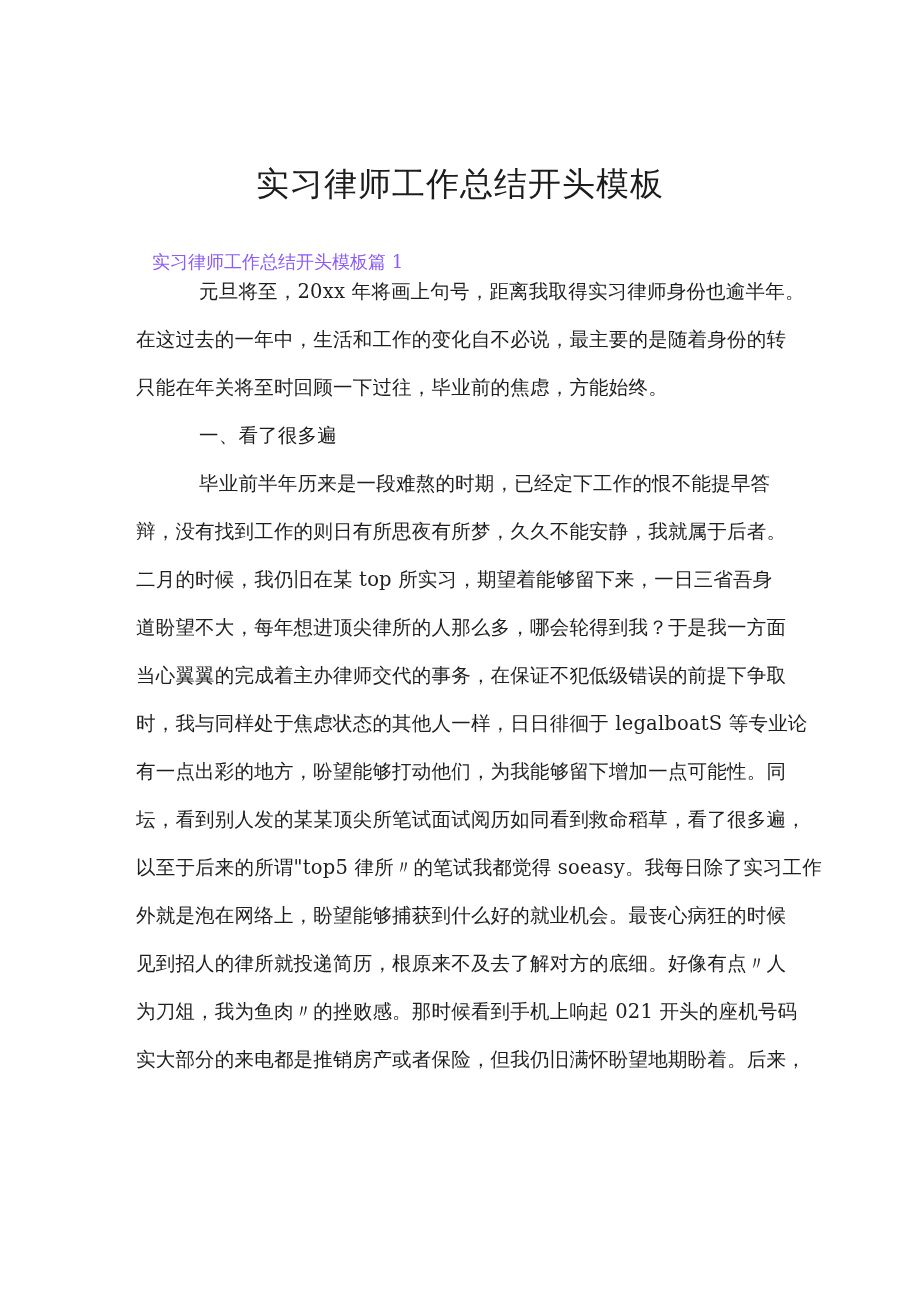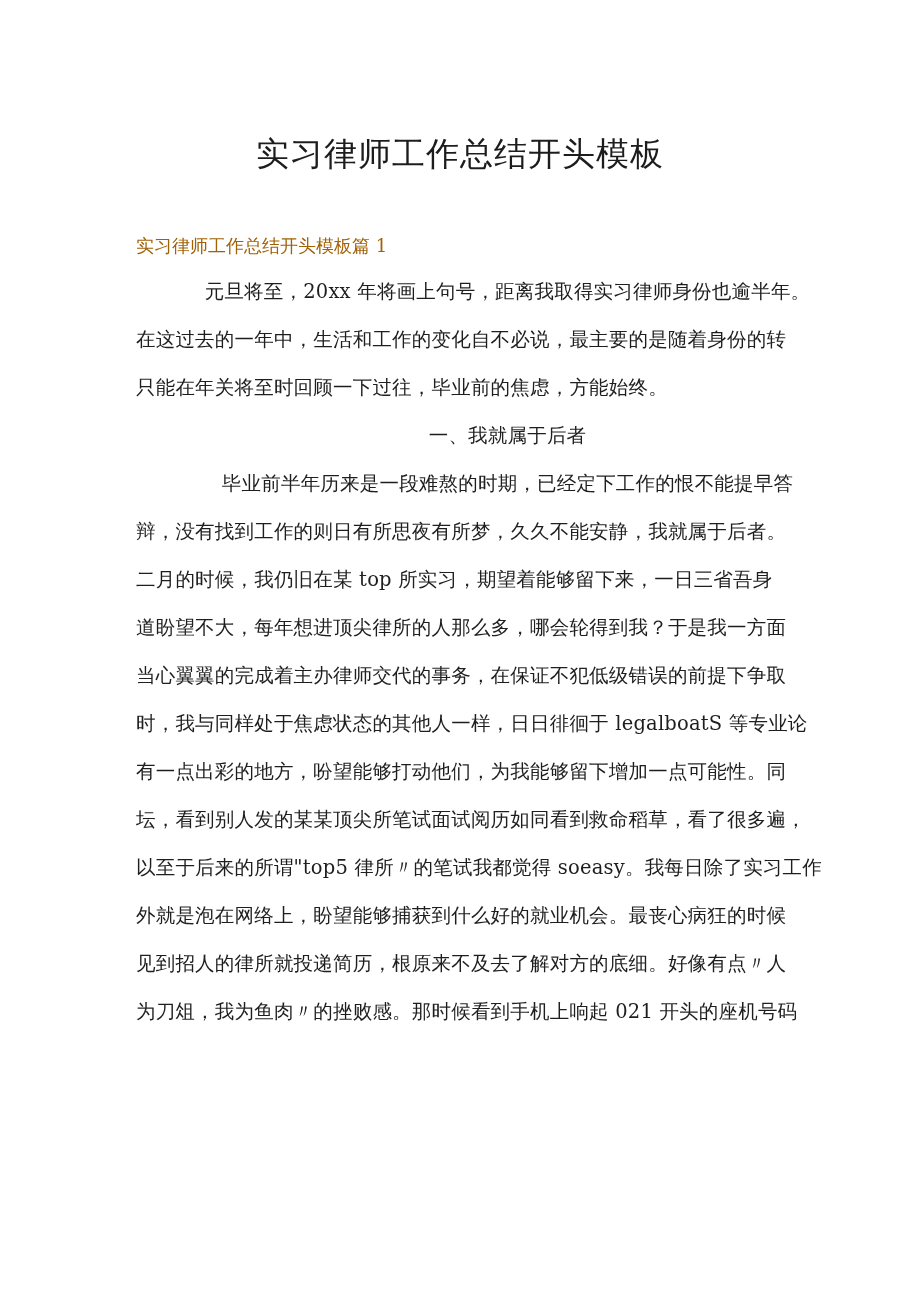--- a/index.html
+++ b/index.html
@@ -19,78 +19,78 @@
       position: absolute;
       left: 0;
       top: 0;
       width: 920px;
       height: 1301px;
       background: #ffffff;
     }
     .doc-title {
       position: absolute;
       left: 0;
-      top: 132px;
+      top: 162px;
       width: 920px;
       text-align: center;
       font-size: 33px;
       line-height: 44px;
       letter-spacing: 1px;
       color: #1c1c1c;
       margin: 0;
       font-weight: normal;
     }
     .section-title {
       position: absolute;
       left: 136px;
       top: 233px;
       font-size: 18px;
       line-height: 26px;
-      color: #a16207;
-      margin: 0;
+      color: #8b5cf6;
+      margin: 16px;
       font-weight: normal;
     }
     .body {
       position: absolute;
       left: 136px;
       top: 278px;
       width: 680px;
     }
     .line {
       display: block;
       height: 48px;
       line-height: 28px;
       font-size: 19.5px;
       white-space: nowrap;
       letter-spacing: 0.2px;
       color: #1e1e1e;
     }
     .line.indent {
       padding-left: 63px;
-      text-align: center;
     }
   </style>
 </head>
 <body>
 
 <div class="page">
   <h1 class="doc-title">实习律师工作总结开头模板</h1>
   <h2 class="section-title">实习律师工作总结开头模板篇 1</h2>
 
   <div class="body">
     <span class="line indent">元旦将至，20xx 年将画上句号，距离我取得实习律师身份也逾半年。</span>
     <span class="line">在这过去的一年中，生活和工作的变化自不必说，最主要的是随着身份的转</span>
     <span class="line">只能在年关将至时回顾一下过往，毕业前的焦虑，方能始终。</span>
-    <span class="line indent">一、我就属于后者</span>
+    <span class="line indent">一、看了很多遍</span>
     <span class="line indent">毕业前半年历来是一段难熬的时期，已经定下工作的恨不能提早答</span>
     <span class="line">辩，没有找到工作的则日有所思夜有所梦，久久不能安静，我就属于后者。</span>
     <span class="line">二月的时候，我仍旧在某 top 所实习，期望着能够留下来，一日三省吾身</span>
     <span class="line">道盼望不大，每年想进顶尖律所的人那么多，哪会轮得到我？于是我一方面</span>
     <span class="line">当心翼翼的完成着主办律师交代的事务，在保证不犯低级错误的前提下争取</span>
     <span class="line">时，我与同样处于焦虑状态的其他人一样，日日徘徊于 legalboatS 等专业论</span>
     <span class="line">有一点出彩的地方，吩望能够打动他们，为我能够留下增加一点可能性。同</span>
     <span class="line">坛，看到别人发的某某顶尖所笔试面试阅历如同看到救命稻草，看了很多遍，</span>
     <span class="line">以至于后来的所谓"top5 律所〃的笔试我都觉得 soeasy。我每日除了实习工作</span>
     <span class="line">外就是泡在网络上，盼望能够捕获到什么好的就业机会。最丧心病狂的时候</span>
     <span class="line">见到招人的律所就投递简历，根原来不及去了解对方的底细。好像有点〃人</span>
     <span class="line">为刀俎，我为鱼肉〃的挫败感。那时候看到手机上响起 021 开头的座机号码</span>
+    <span class="line">实大部分的来电都是推销房产或者保险，但我仍旧满怀盼望地期盼着。后来，</span>
   </div>
 </div>
 
 </body></html>

